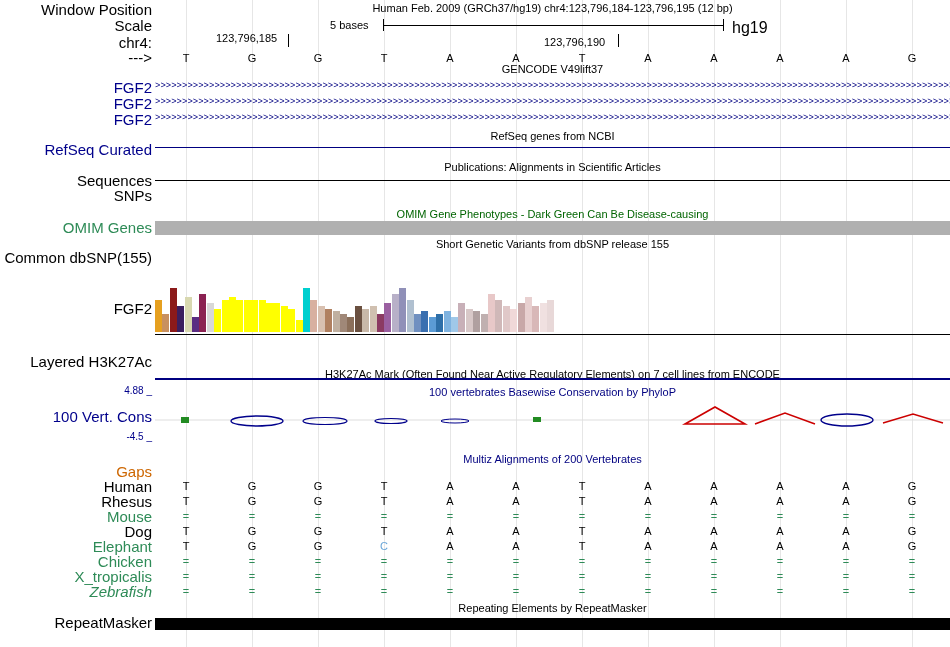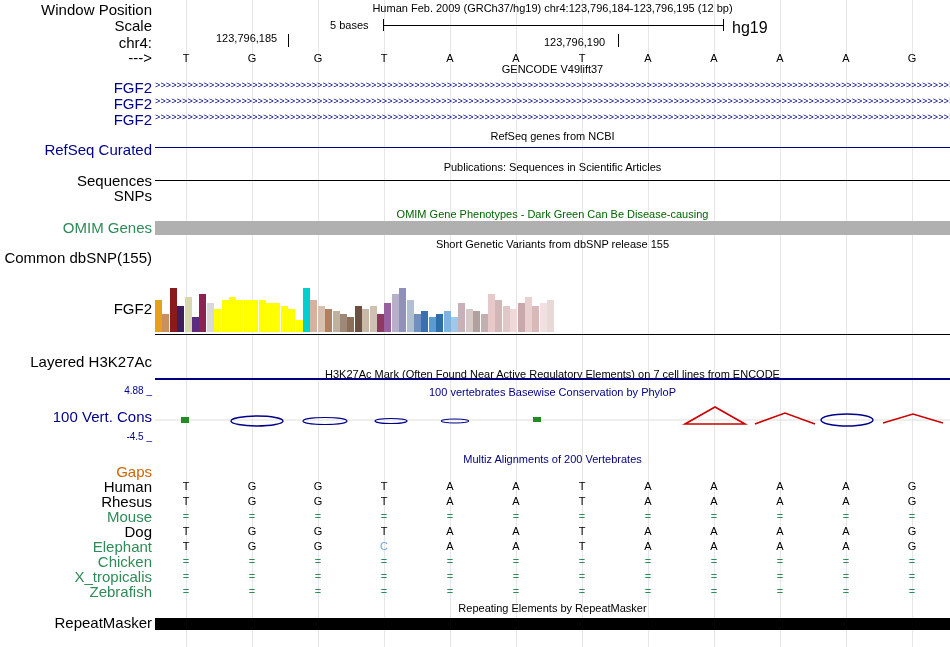--- a/index.html
+++ b/index.html
@@ -95,21 +95,21 @@
 
     <div class="lbl orange" style="top:466px;">Gaps</div>
 
     <div class="lbl" style="top:481px;">Human</div>
     <div class="lbl" style="top:496px;">Rhesus</div>
     <div class="lbl green" style="top:511px;">Mouse</div>
     <div class="lbl" style="top:526px;">Dog</div>
     <div class="lbl green" style="top:541px;">Elephant</div>
     <div class="lbl green" style="top:556px;">Chicken</div>
     <div class="lbl green" style="top:571px;">X_tropicalis</div>
-    <div class="lbl green" style="top:586px;">Zebrafish</div>
+    <div class="lbl green" style="top:586px;font-style:italic;">Zebrafish</div>
 
     <div class="lbl" style="top:617px;">RepeatMasker</div>
   </div>
 
   <div class="datacol">
 
     <div class="vgrid" style="left:31px;"></div>
     <div class="vgrid" style="left:97px;"></div>
     <div class="vgrid" style="left:163px;"></div>
     <div class="vgrid" style="left:229px;"></div>
@@ -149,21 +149,21 @@
     <div class="base" style="left:746px;top:52px;">G</div>
 
     <div class="ctr" style="left:0;top:63px;width:795px;">GENCODE V49lift37</div>
     <div class="generow" style="top:81px;">&gt;&gt;&gt;&gt;&gt;&gt;&gt;&gt;&gt;&gt;&gt;&gt;&gt;&gt;&gt;&gt;&gt;&gt;&gt;&gt;&gt;&gt;&gt;&gt;&gt;&gt;&gt;&gt;&gt;&gt;&gt;&gt;&gt;&gt;&gt;&gt;&gt;&gt;&gt;&gt;&gt;&gt;&gt;&gt;&gt;&gt;&gt;&gt;&gt;&gt;&gt;&gt;&gt;&gt;&gt;&gt;&gt;&gt;&gt;&gt;&gt;&gt;&gt;&gt;&gt;&gt;&gt;&gt;&gt;&gt;&gt;&gt;&gt;&gt;&gt;&gt;&gt;&gt;&gt;&gt;&gt;&gt;&gt;&gt;&gt;&gt;&gt;&gt;&gt;&gt;&gt;&gt;&gt;&gt;&gt;&gt;&gt;&gt;&gt;&gt;&gt;&gt;&gt;&gt;&gt;&gt;&gt;&gt;&gt;&gt;&gt;&gt;&gt;&gt;&gt;&gt;&gt;&gt;&gt;&gt;&gt;&gt;&gt;&gt;&gt;&gt;&gt;&gt;&gt;&gt;&gt;&gt;&gt;&gt;&gt;&gt;&gt;&gt;&gt;&gt;&gt;&gt;&gt;&gt;&gt;&gt;&gt;&gt;&gt;&gt;&gt;&gt;&gt;&gt;&gt;&gt;&gt;&gt;&gt;&gt;&gt;&gt;&gt;&gt;&gt;&gt;&gt;&gt;&gt;&gt;&gt;&gt;&gt;&gt;&gt;&gt;&gt;&gt;&gt;&gt;&gt;&gt;&gt;&gt;&gt;&gt;&gt;&gt;&gt;&gt;&gt;&gt;&gt;&gt;&gt;&gt;&gt;&gt;&gt;&gt;&gt;&gt;&gt;&gt;&gt;&gt;&gt;&gt;&gt;&gt;&gt;&gt;&gt;&gt;&gt;&gt;&gt;</div>
     <div class="generow" style="top:97px;">&gt;&gt;&gt;&gt;&gt;&gt;&gt;&gt;&gt;&gt;&gt;&gt;&gt;&gt;&gt;&gt;&gt;&gt;&gt;&gt;&gt;&gt;&gt;&gt;&gt;&gt;&gt;&gt;&gt;&gt;&gt;&gt;&gt;&gt;&gt;&gt;&gt;&gt;&gt;&gt;&gt;&gt;&gt;&gt;&gt;&gt;&gt;&gt;&gt;&gt;&gt;&gt;&gt;&gt;&gt;&gt;&gt;&gt;&gt;&gt;&gt;&gt;&gt;&gt;&gt;&gt;&gt;&gt;&gt;&gt;&gt;&gt;&gt;&gt;&gt;&gt;&gt;&gt;&gt;&gt;&gt;&gt;&gt;&gt;&gt;&gt;&gt;&gt;&gt;&gt;&gt;&gt;&gt;&gt;&gt;&gt;&gt;&gt;&gt;&gt;&gt;&gt;&gt;&gt;&gt;&gt;&gt;&gt;&gt;&gt;&gt;&gt;&gt;&gt;&gt;&gt;&gt;&gt;&gt;&gt;&gt;&gt;&gt;&gt;&gt;&gt;&gt;&gt;&gt;&gt;&gt;&gt;&gt;&gt;&gt;&gt;&gt;&gt;&gt;&gt;&gt;&gt;&gt;&gt;&gt;&gt;&gt;&gt;&gt;&gt;&gt;&gt;&gt;&gt;&gt;&gt;&gt;&gt;&gt;&gt;&gt;&gt;&gt;&gt;&gt;&gt;&gt;&gt;&gt;&gt;&gt;&gt;&gt;&gt;&gt;&gt;&gt;&gt;&gt;&gt;&gt;&gt;&gt;&gt;&gt;&gt;&gt;&gt;&gt;&gt;&gt;&gt;&gt;&gt;&gt;&gt;&gt;&gt;&gt;&gt;&gt;&gt;&gt;&gt;&gt;&gt;&gt;&gt;&gt;&gt;&gt;&gt;&gt;&gt;&gt;&gt;&gt;</div>
     <div class="generow" style="top:113px;">&gt;&gt;&gt;&gt;&gt;&gt;&gt;&gt;&gt;&gt;&gt;&gt;&gt;&gt;&gt;&gt;&gt;&gt;&gt;&gt;&gt;&gt;&gt;&gt;&gt;&gt;&gt;&gt;&gt;&gt;&gt;&gt;&gt;&gt;&gt;&gt;&gt;&gt;&gt;&gt;&gt;&gt;&gt;&gt;&gt;&gt;&gt;&gt;&gt;&gt;&gt;&gt;&gt;&gt;&gt;&gt;&gt;&gt;&gt;&gt;&gt;&gt;&gt;&gt;&gt;&gt;&gt;&gt;&gt;&gt;&gt;&gt;&gt;&gt;&gt;&gt;&gt;&gt;&gt;&gt;&gt;&gt;&gt;&gt;&gt;&gt;&gt;&gt;&gt;&gt;&gt;&gt;&gt;&gt;&gt;&gt;&gt;&gt;&gt;&gt;&gt;&gt;&gt;&gt;&gt;&gt;&gt;&gt;&gt;&gt;&gt;&gt;&gt;&gt;&gt;&gt;&gt;&gt;&gt;&gt;&gt;&gt;&gt;&gt;&gt;&gt;&gt;&gt;&gt;&gt;&gt;&gt;&gt;&gt;&gt;&gt;&gt;&gt;&gt;&gt;&gt;&gt;&gt;&gt;&gt;&gt;&gt;&gt;&gt;&gt;&gt;&gt;&gt;&gt;&gt;&gt;&gt;&gt;&gt;&gt;&gt;&gt;&gt;&gt;&gt;&gt;&gt;&gt;&gt;&gt;&gt;&gt;&gt;&gt;&gt;&gt;&gt;&gt;&gt;&gt;&gt;&gt;&gt;&gt;&gt;&gt;&gt;&gt;&gt;&gt;&gt;&gt;&gt;&gt;&gt;&gt;&gt;&gt;&gt;&gt;&gt;&gt;&gt;&gt;&gt;&gt;&gt;&gt;&gt;&gt;&gt;&gt;&gt;&gt;&gt;&gt;&gt;</div>
 
     <div class="ctr" style="left:0;top:130px;width:795px;">RefSeq genes from NCBI</div>
     <div class="hline" style="left:0;top:147px;width:795px;"></div>
 
-    <div class="ctr" style="left:0;top:161px;width:795px;">Publications: Sequences in Scientific Articles</div>
+    <div class="ctr" style="left:0;top:161px;width:795px;">Publications: Alignments in Scientific Articles</div>
     <div class="hline black" style="left:0;top:180px;width:795px;"></div>
 
     <div class="ctr" style="left:0;top:208px;width:795px;color:#006400;">OMIM Gene Phenotypes - Dark Green Can Be Disease-causing</div>
     <div class="omimbar" style="left:0;top:221px;width:795px;"></div>
 
     <div class="ctr" style="left:0;top:238px;width:795px;">Short Genetic Variants from dbSNP release 155</div>
 
     <div id="gtexchart" style="position:absolute;left:0px;top:288px;width:400px;height:44px;">
         <div class="gtex" style="left: 0px; height: 32px; background: rgb(230, 160, 32);"></div>
         <div class="gtex" style="left: 7.4px; height: 18px; background: rgb(200, 144, 96);"></div>

